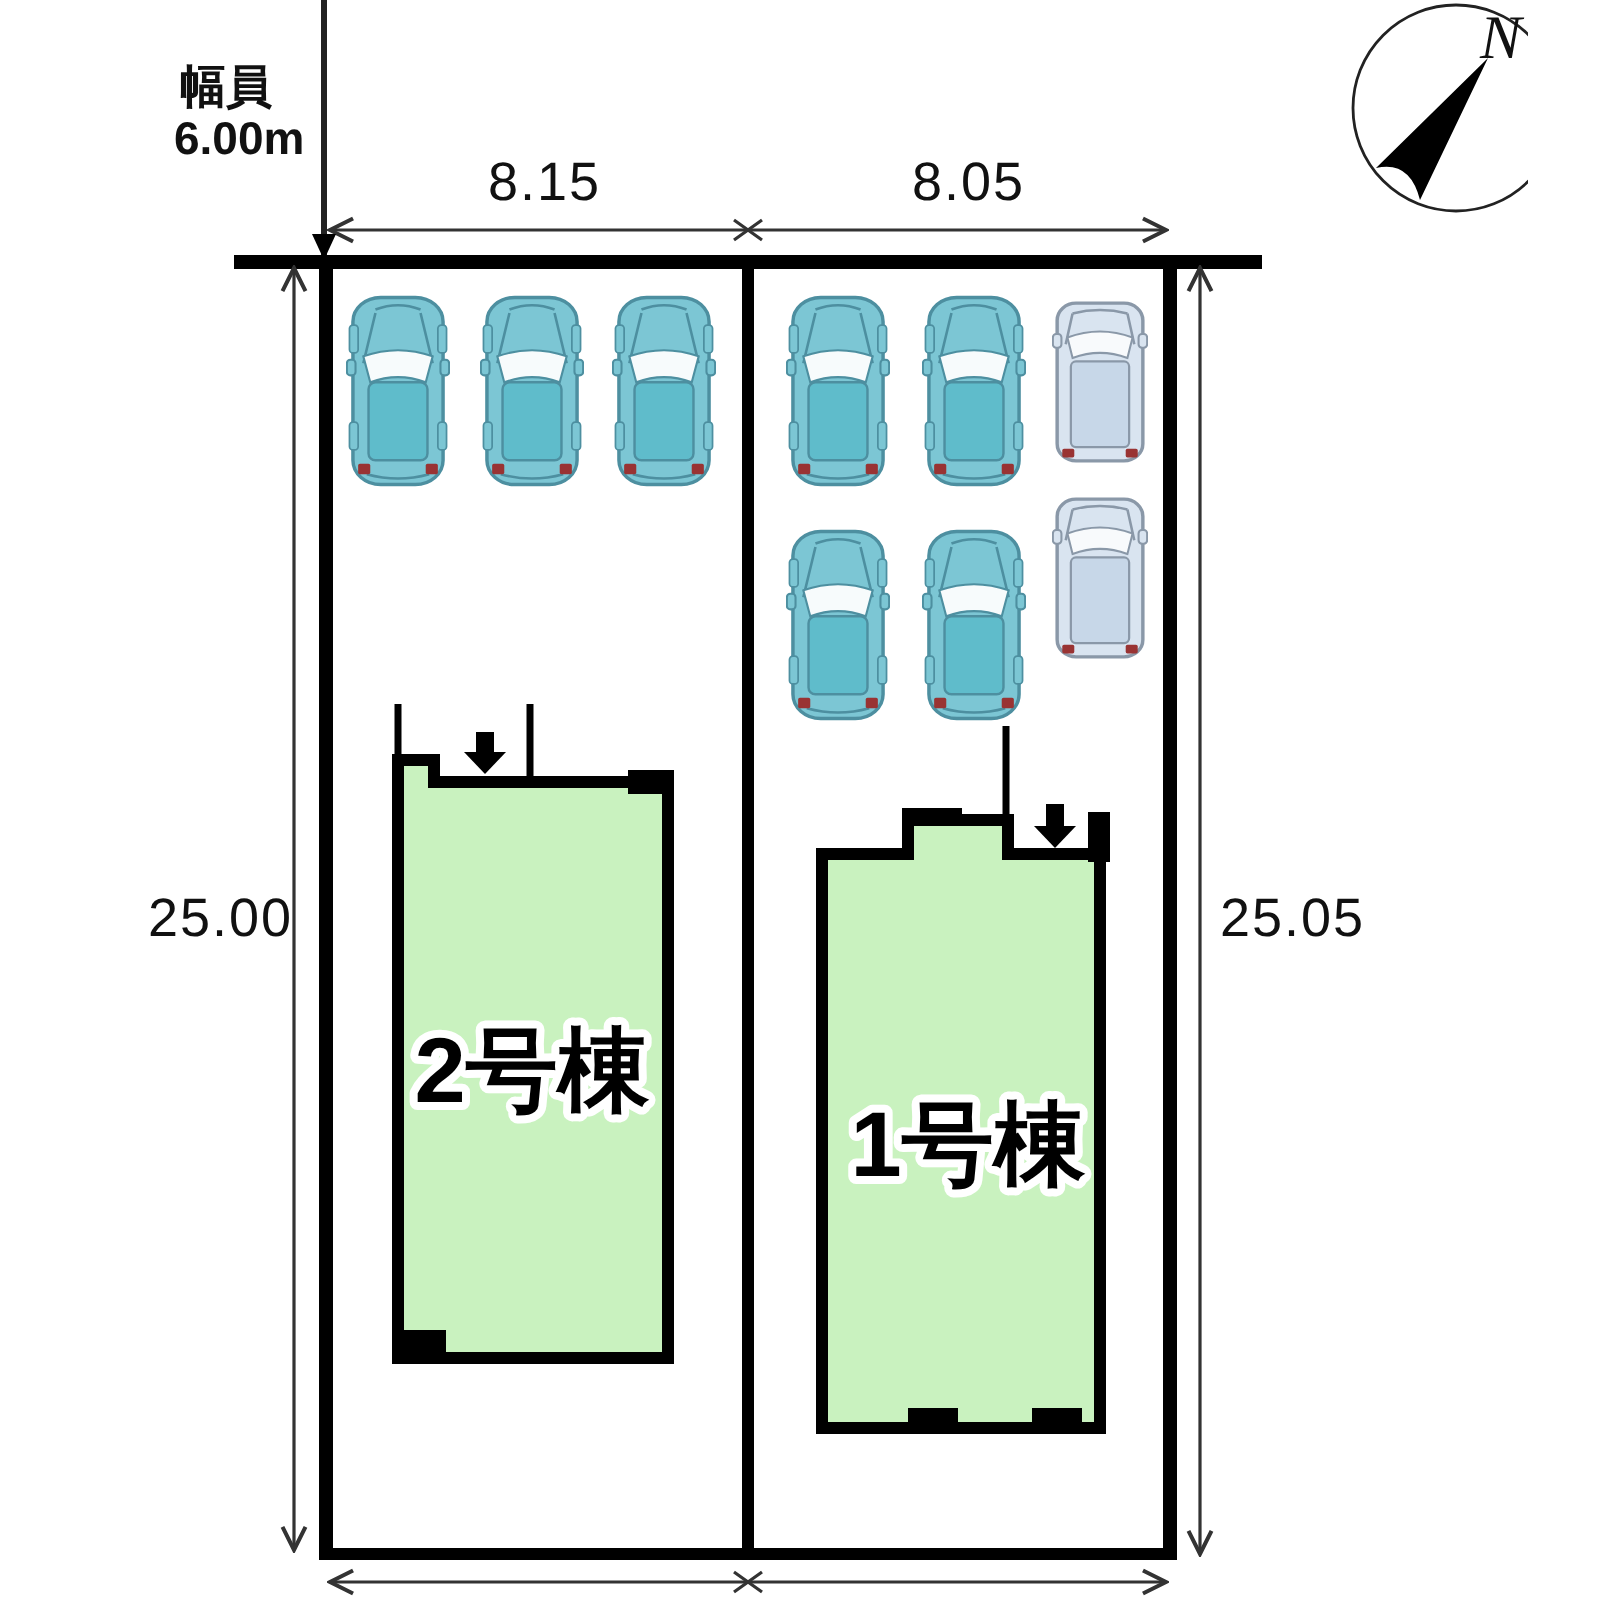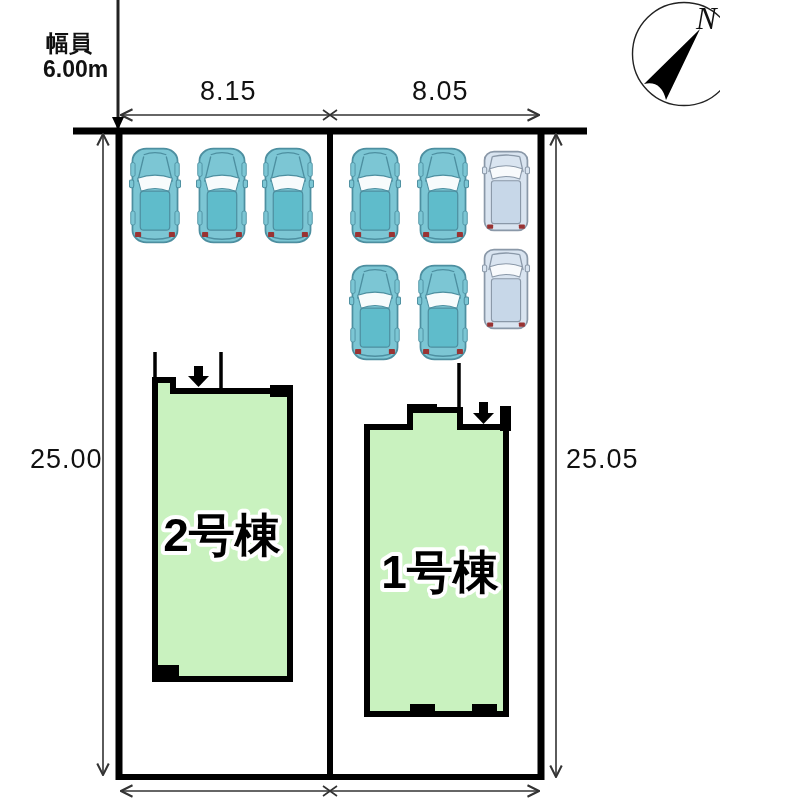--- a/index.html
+++ b/index.html
@@ -1,16 +1,16 @@
 <!DOCTYPE html>
 <html><head>
 <meta charset="utf-8">
 <style>
   html,body{margin:0;padding:0;background:#ffffff;}
-  .canvas{position:relative;width:720px;height:800px;background:#ffffff;overflow:hidden;}
+  .canvas{position:relative;width:720px;height:800px;background:#ffffff;overflow:hidden;padding-left:44px;}
   svg{display:block;}
   text{font-family:"Liberation Sans","DejaVu Sans",sans-serif;}
   .dim-text{font-size:27px;fill:#111;letter-spacing:1px;}
   .road-text{font-size:23px;font-weight:bold;fill:#111;}
   .bldg-text{font-size:46px;font-weight:bold;fill:#000;stroke:#ffffff;stroke-width:8px;paint-order:stroke;stroke-linejoin:round;}
   .n-text{font-family:"Liberation Serif","DejaVu Serif",serif;font-style:italic;font-size:31px;fill:#111;}
   .thick{stroke:#000;fill:none;}
   .dim-line{stroke:#333;stroke-width:1.6;fill:none;}
   .fence{stroke:#000;stroke-width:3.5;fill:none;}
 </style>

